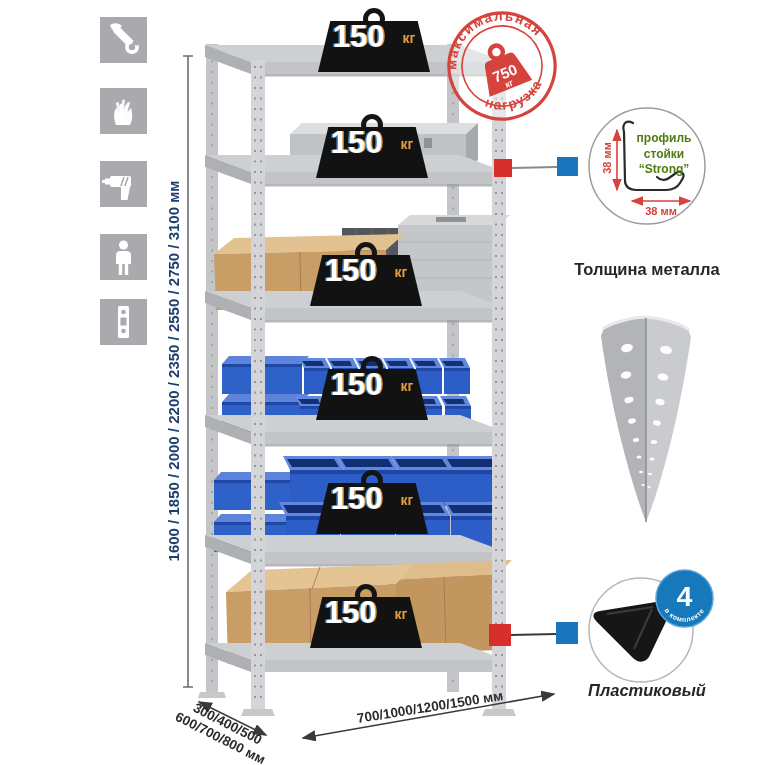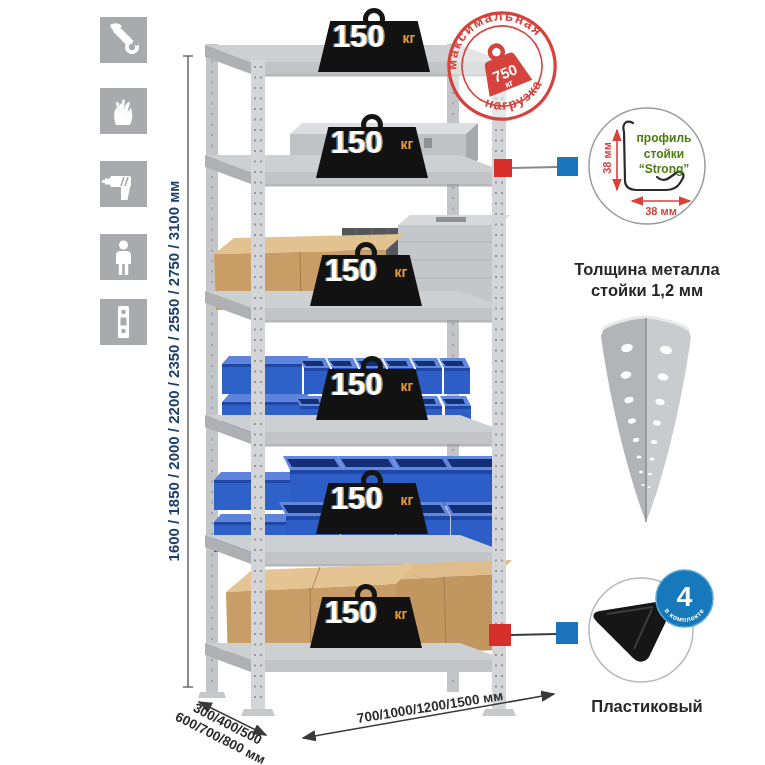--- a/index.html
+++ b/index.html
@@ -30,21 +30,21 @@
     font-weight:700;font-size:13.5px;color:#2b2b2b;white-space:nowrap;}
 
   
   .profile-label{position:absolute;left:631px;top:131px;width:66px;text-align:center;
     font-weight:600;font-size:12px;color:#4d7c0f;line-height:1.3;}
   .red-dim{position:absolute;font-weight:700;font-size:11px;color:#d6423c;white-space:nowrap;}
   .red-dim.v{left:607px;top:158px;transform:translate(-50%,-50%) rotate(-90deg);}
   .red-dim.h{left:661px;top:211px;transform:translate(-50%,-50%);}
   .caption{position:absolute;text-align:center;font-weight:700;font-size:16.5px;color:#262626;line-height:1.25;}
   .caption.profile{left:547px;top:238px;width:200px;margin-top:21px;}
-  .caption.foot{left:547px;top:696px;width:200px;}
+  .caption.foot{left:547px;top:680px;width:200px;font-style:italic;}
 
   
   .badge{position:absolute;left:655px;top:569px;width:59px;height:59px;}
 </style>
 </head>
 <body>
 
 <div id="canvas">
 
 <svg id="scene" width="765" height="765" viewBox="0 0 765 765">
@@ -361,21 +361,20 @@
 
 <div class="profile-label">
   <div>профиль</div>
   <div>стойки</div>
   <div>“Strong”</div>
 </div>
 <div class="red-dim v">38 мм</div>
 <div class="red-dim h">38 мм</div>
 <div class="caption profile">
   <div>Толщина металла</div>
-  <div>стойки 1,2 мм</div>
 </div>
 
 <div class="badge">
   <svg width="59" height="59" viewBox="0 0 60 60">
     <circle cx="30" cy="30" r="29" fill="#1778bb" stroke="#5aa7d6" stroke-width="1.5"></circle>
     <defs>
           <path id="bArc" d="M7,35 a23.5,23.5 0 0 0 46,0"></path>
         </defs>
     <text x="30" y="38" text-anchor="middle" font-size="29" font-weight="bold" fill="#fff">4</text>
     <text font-size="7" font-weight="bold" fill="#fff" letter-spacing="0.6">

